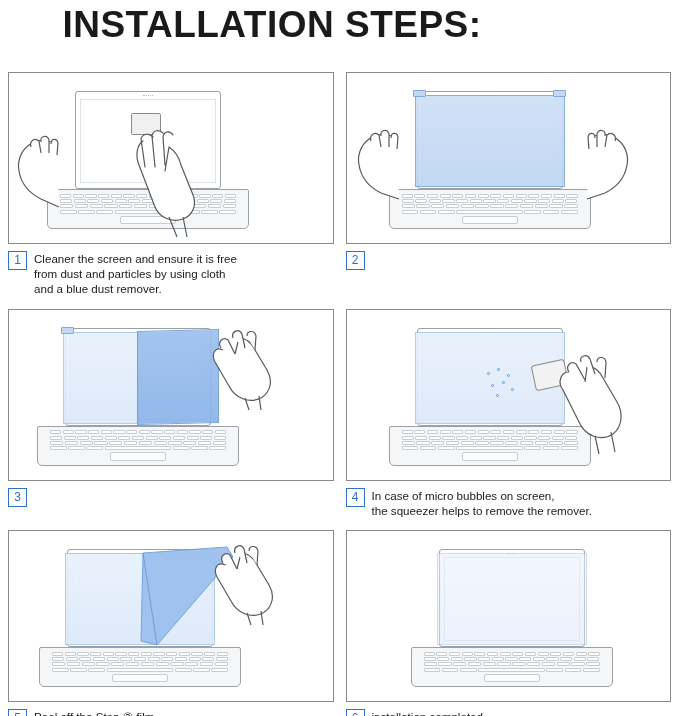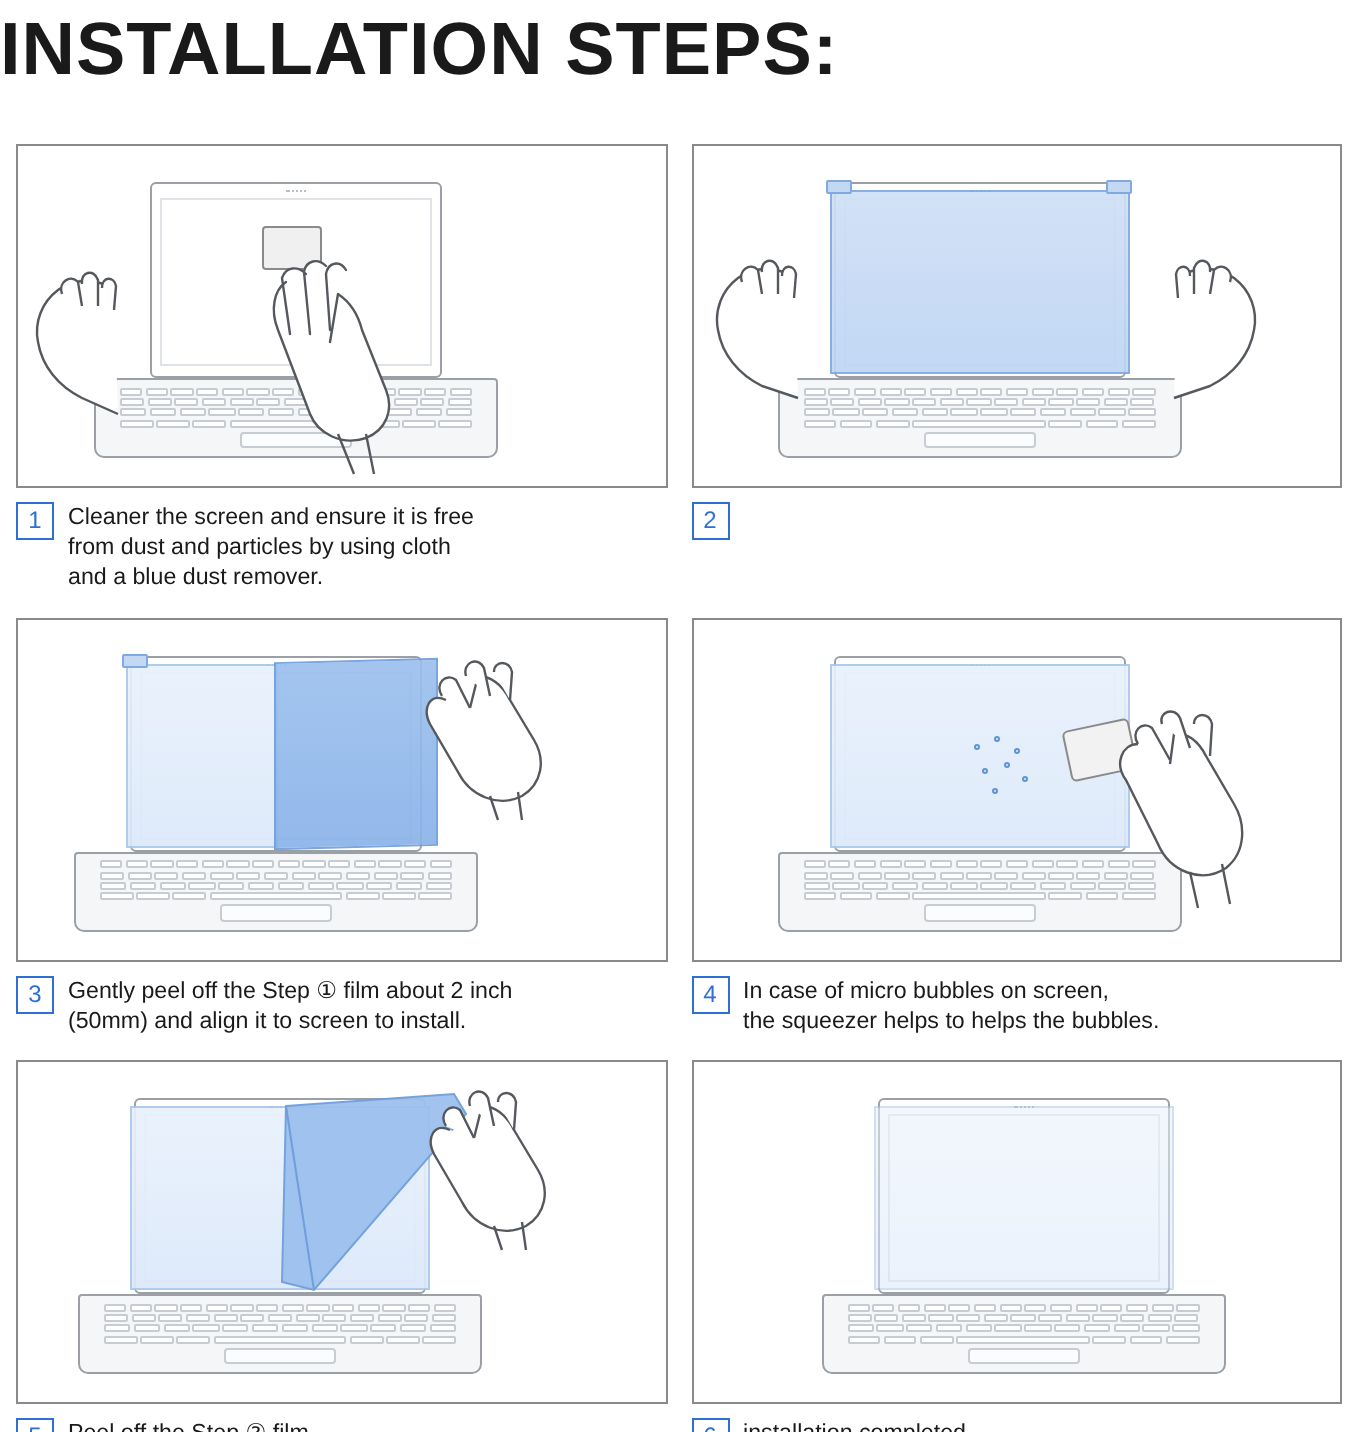--- a/index.html
+++ b/index.html
@@ -13,21 +13,21 @@
   #page {
     position: relative;
     width: 679px;
     height: 716px;
     background: #ffffff;
   }
   .title {
     position: absolute;
     left: 0; top: 4px;
     width: 544px;
-    text-align: left;
+    text-align: center;
     font-size: 37px;
     font-weight: bold;
     letter-spacing: 0.5px;
     color: #1a1a1a;
     font-family: "Liberation Sans", sans-serif;
   }
   .grid {
     position: absolute;
     left: 8px;
     top: 72px;
@@ -440,22 +440,20 @@
         <div class="hand" style="left:196px;top:10px;">
           <svg width="72" height="92" viewBox="0 0 72 92">
             <path d="M18 30 C10 26 6 34 10 42 L24 66 C30 78 44 84 56 78 C66 72 68 60 62 50 L50 30 C46 22 40 18 34 18 L30 34" fill="#ffffff" stroke="#55595d" stroke-width="1.2" stroke-linejoin="round"></path>
             <path d="M16 28 C12 22 18 16 23 20 L30 34 M28 18 C26 11 34 8 37 14 L40 28 M42 16 C42 10 50 10 51 16 L50 30" fill="#ffffff" stroke="#55595d" stroke-width="1.2"></path>
             <path d="M40 78 L44 90 M54 76 L56 90" stroke="#55595d" stroke-width="1.2" fill="none"></path>
           </svg>
         </div>
       </div>
       <div class="caption">
         <div class="stepnum">3</div>
-        <div class="captxt">Gently peel off the Step ① film about 2 inch
-(50mm) and align it to screen to install.</div>
       </div>
     </div>
 
     <div class="cell">
       <div class="panel">
         <div class="laptop" style="left:42px;top:18px;width:200px;height:140px;">
           <div class="lid" style="left:28px;top:0;width:146px;height:98px;">
             <div class="cam"></div>
             <div class="screen"></div>
           </div>
@@ -535,21 +533,21 @@
           <svg width="78" height="108" viewBox="0 0 78 108">
             <path d="M16 24 C8 24 4 34 10 42 L26 74 C32 88 48 94 60 86 C70 78 70 64 64 54 L50 30 C46 22 40 18 34 19 L32 34" fill="#ffffff" stroke="#55595d" stroke-width="1.2" stroke-linejoin="round"></path>
             <path d="M16 24 C12 18 18 12 23 16 L32 32 M28 14 C26 8 34 5 37 11 L42 26 M44 14 C44 8 52 8 53 14 L52 30" fill="#ffffff" stroke="#55595d" stroke-width="1.2"></path>
             <path d="M42 88 L46 106 M58 84 L62 104" stroke="#55595d" stroke-width="1.2" fill="none"></path>
           </svg>
         </div>
       </div>
       <div class="caption">
         <div class="stepnum">4</div>
         <div class="captxt">In case of micro bubbles on screen,
-the squeezer helps to helps the bubbles.</div>
+the squeezer helps to remove the remover.</div>
       </div>
     </div>
 
     <div class="cell">
       <div class="panel">
         <div class="laptop" style="left:30px;top:18px;width:200px;height:140px;">
           <div class="lid" style="left:28px;top:0;width:146px;height:98px;">
             <div class="cam"></div>
             <div class="screen"></div>
           </div>

